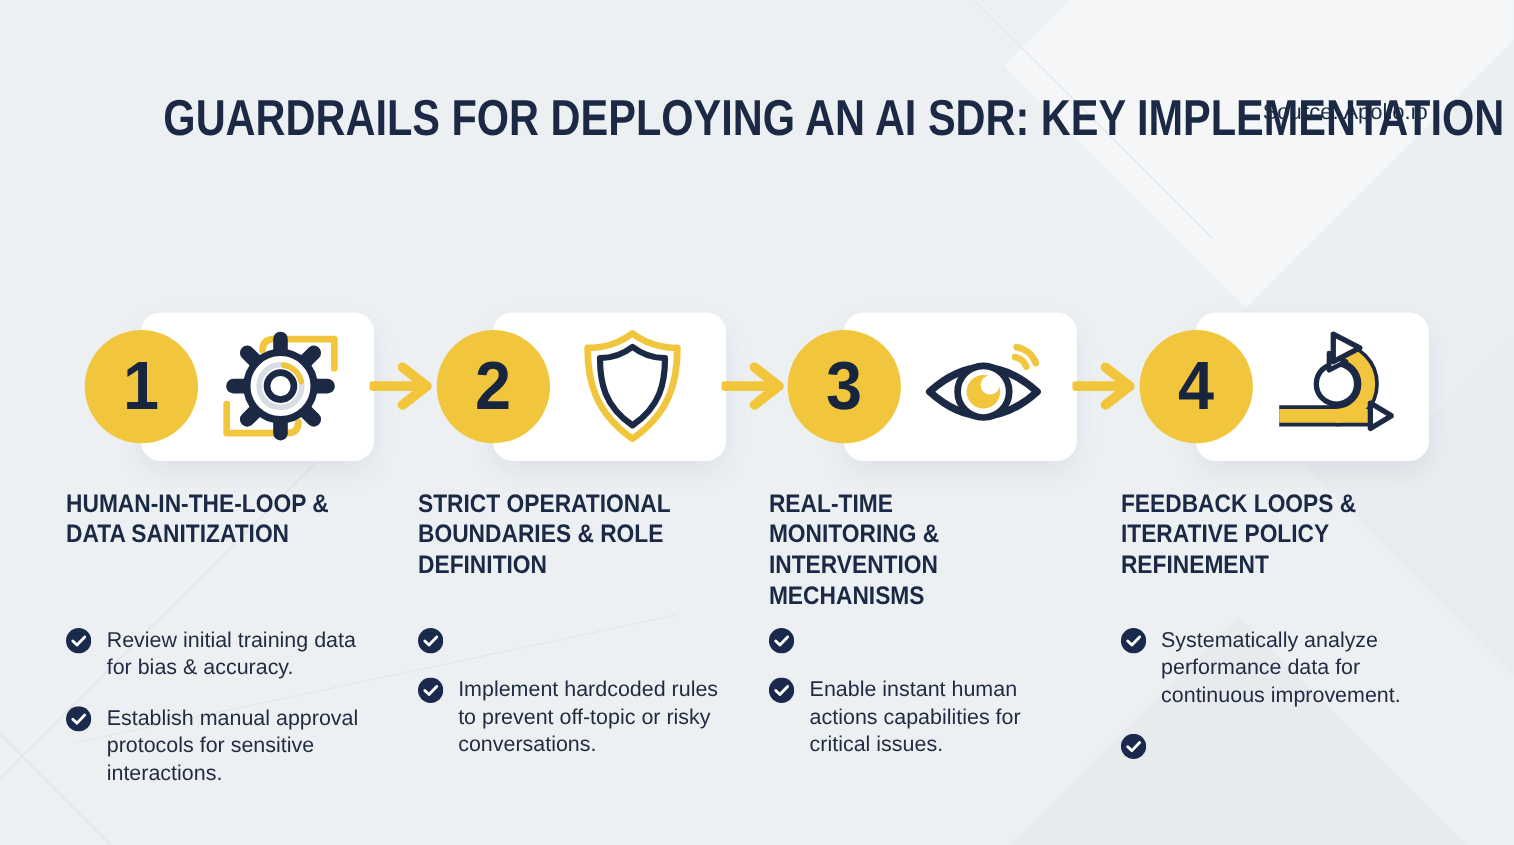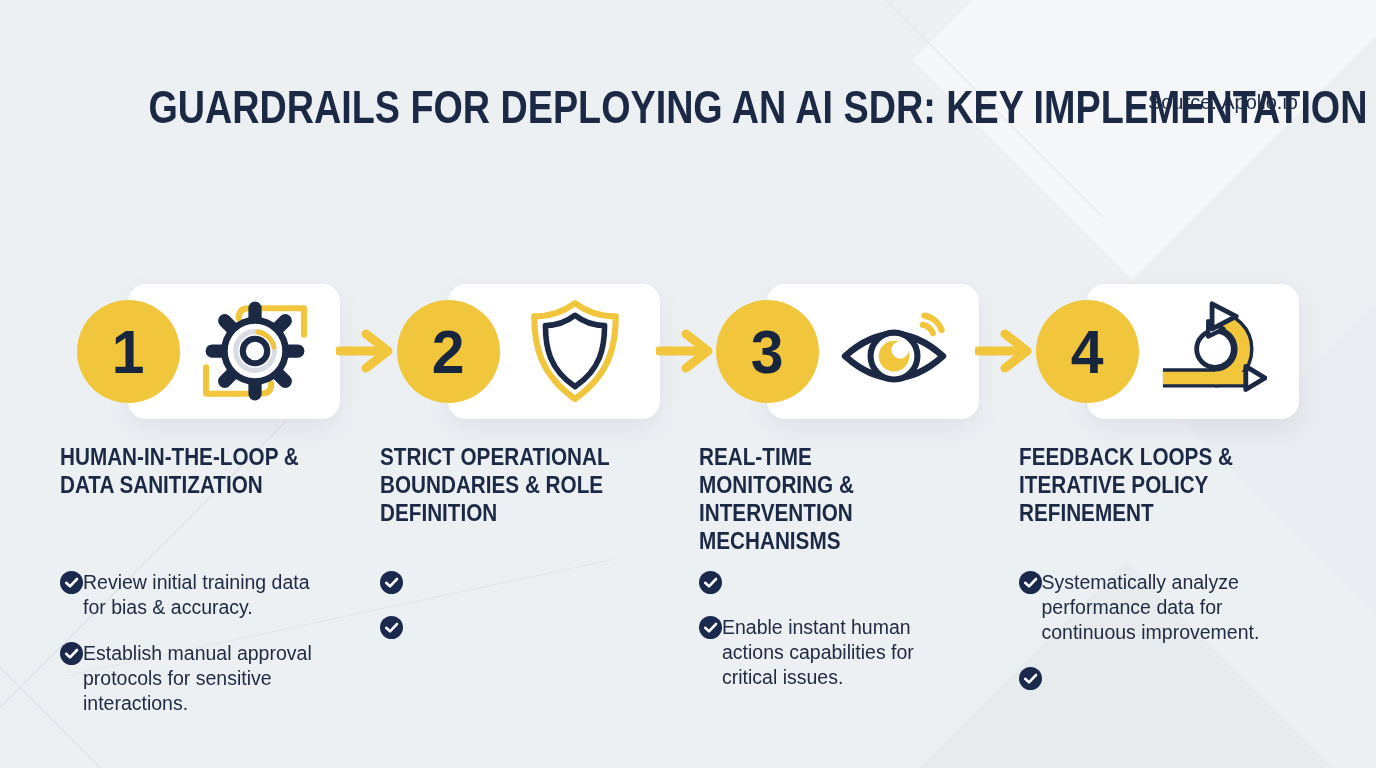--- a/index.html
+++ b/index.html
@@ -55,21 +55,21 @@
   
   .step-title{
     margin:24px 0 0 0;height:103px;width:268px;
     font-size:23px;line-height:28px;font-weight:bold;color:#1b2945;
     transform:scaleX(.9);transform-origin:left top;
     text-transform:uppercase;
   }
 
   
   .bullets{list-style:none;margin:24px 0 0 0;padding:0;}
-  .bullets li{display:flex;margin-bottom:21px;align-items:flex-start;}
+  .bullets li{display:flex;gap:14px;margin-bottom:21px;align-items:flex-start;}
   .check{flex:0 0 23px;width:23px;height:23px;margin-top:1px;}
   .bullet-text{
     font-size:19.5px;line-height:25px;color:#212c42;max-width:250px;
   }
 
   
   .source{
     position:absolute;right:78px;bottom:20px;z-index:1;
     font-size:20px;color:#1b2945;
   }
@@ -171,20 +171,21 @@
           <svg class="check" viewBox="0 0 23 23">
               <circle cx="11.5" cy="11.5" r="11.5" fill="#1b2a4c"></circle>
               <path d="M 6.2 11.8 L 10 15.4 L 17 8" fill="none" stroke="#ffffff" stroke-width="2.6" stroke-linecap="round" stroke-linejoin="round"></path>
             </svg>
         </li>
         <li>
           <svg class="check" viewBox="0 0 23 23">
               <circle cx="11.5" cy="11.5" r="11.5" fill="#1b2a4c"></circle>
               <path d="M 6.2 11.8 L 10 15.4 L 17 8" fill="none" stroke="#ffffff" stroke-width="2.6" stroke-linecap="round" stroke-linejoin="round"></path>
             </svg>
+          <span class="bullet-text">Implement hardcoded rules to prevent off-topic or risky conversations.</span>
         </li>
       </ul>
     </div>
 
     <div class="step">
       <div class="step-visual">
         <div class="card">
           <div class="icon-box">
             <svg width="106" height="106" viewBox="0 0 104 104">
               <path d="M 98.7 31.5 A 22 22 0 0 0 81.8 17.3" fill="none" stroke="#f2c63c" stroke-width="6" stroke-linecap="round"></path>

